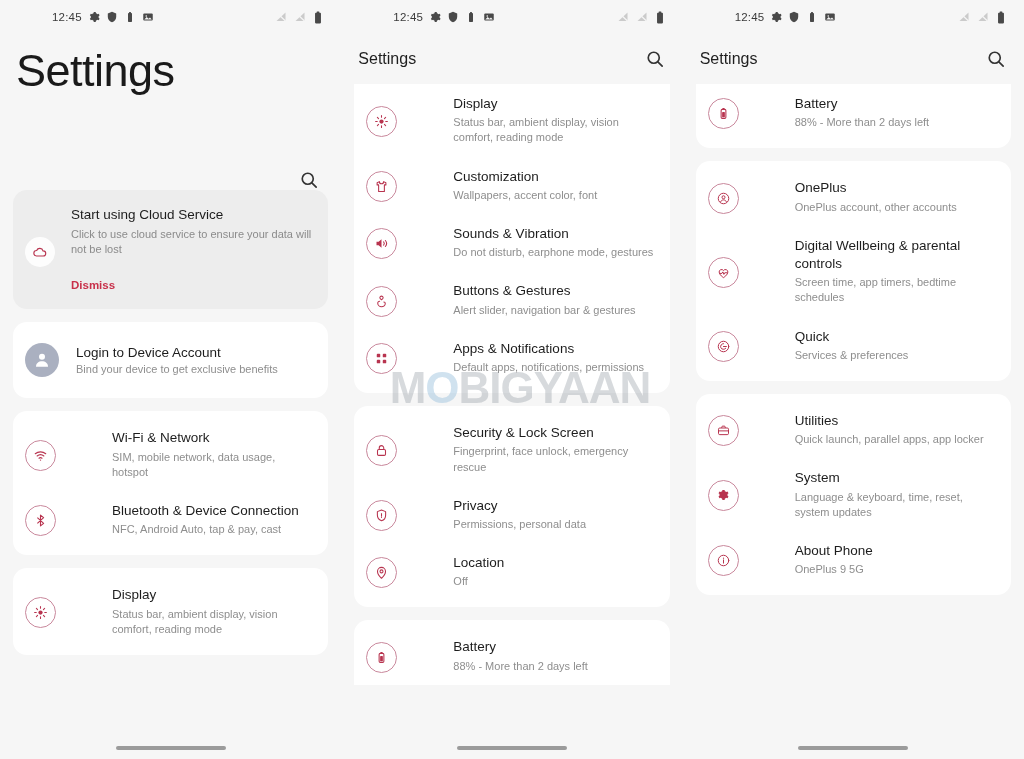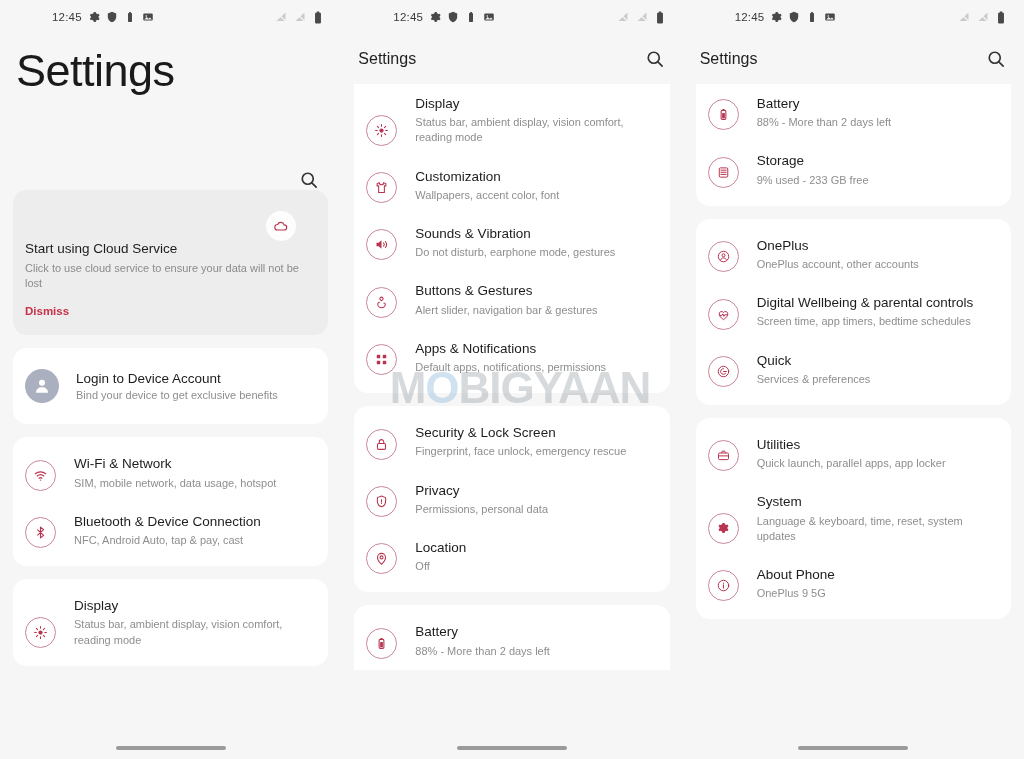--- a/index.html
+++ b/index.html
@@ -115,23 +115,24 @@
   }
   .card.clipped-bottom {
     border-bottom-left-radius: 0;
     border-bottom-right-radius: 0;
     padding-bottom: 0;
     margin-bottom: 0;
   }
 
   .row {
     display: flex;
-    align-items: flex-end;
+    align-items: center;
     padding: 11px 14px 11px 12px;
     cursor: pointer;
+    gap: 38px;
   }
   .row .ic {
     flex: 0 0 auto;
     width: 31px; height: 31px;
     border-radius: 50%;
     border: 1.2px solid #c9889c;
     display: flex; align-items: center; justify-content: center;
     margin-right: 18px;
     margin-top: 2px;
     color: #b8344f;
@@ -144,32 +145,32 @@
     line-height: 1.35;
     margin-bottom: 2px;
   }
   .row .sub {
     font-size: 11px;
     color: #8e8e8e;
     line-height: 1.38;
   }
 
   
-  .promo-row { display: flex; align-items: flex-end; padding: 2px 16px 2px 12px; flex-direction: column; }
+  .promo-row { display: flex; align-items: center; padding: 2px 16px 2px 12px; }
   .promo-ic {
     flex: 0 0 auto;
     width: 30px; height: 30px; border-radius: 50%;
     background: #fdfdfd;
     display: flex; align-items: center; justify-content: center;
     margin-right: 16px; margin-top: 4px;
     color: #b8344f;
   }
   .promo-ic svg { width: 16px; height: 16px; display: block; }
   .promo-ttl { font-size: 13.5px; color: #1d1d1d; margin-bottom: 5px; }
-  .promo-sub { font-size: 11px; color: #8b8b8b; line-height: 1.45; margin-bottom: 9px; }
+  .promo-sub { font-size: 11px; color: #8b8b8b; line-height: 1.45; margin-bottom: 17px; }
   .promo-dismiss {
     font-size: 11.5px; color: #c8304a; font-weight: bold;
     cursor: pointer; display: inline-block;
   }
 
   
   .login-row { display: flex; align-items: center; padding: 14px 14px 14px 12px; cursor: pointer; }
   .avatar {
     flex: 0 0 auto;
     width: 34px; height: 34px; border-radius: 50%;
@@ -624,32 +625,20 @@
                 <rect x="8.2" y="5.4" width="7.6" height="14.4" rx="1.8"></rect>
                 <rect x="10.2" y="3.2" width="3.6" height="2.2" rx="0.8" fill="currentColor" stroke="none"></rect>
                 <rect x="9.8" y="9.6" width="4.4" height="8.4" rx="1" fill="currentColor" stroke="none"></rect>
               </svg>
             </span>
           <div class="txt">
             <div class="ttl">Battery</div>
             <div class="sub">88% - More than 2 days left</div>
           </div>
         </div>
-        <div class="row">
-          <span class="ic">
-              <svg viewBox="0 0 24 24" fill="none" stroke="currentColor" stroke-width="1.6" stroke-linejoin="round">
-                <rect x="5.2" y="4.6" width="13.6" height="14.8" rx="1.8"></rect>
-                <path d="M7.8 8.2h8.4M7.8 11.6h8.4M7.8 15h8.4" stroke-linecap="round"></path>
-              </svg>
-            </span>
-          <div class="txt">
-            <div class="ttl">Storage</div>
-            <div class="sub">9% used - 233 GB free</div>
-          </div>
-        </div>
       </div>
 
       <div class="card">
         <div class="row">
           <span class="ic">
               <svg viewBox="0 0 24 24" fill="none" stroke="currentColor" stroke-width="1.6">
                 <circle cx="12" cy="12" r="8.4"></circle>
                 <circle cx="12" cy="10" r="2.4"></circle>
                 <path d="M7.4 17.6c.6-2.2 2.4-3.4 4.6-3.4s4 1.2 4.6 3.4"></path>
               </svg>

